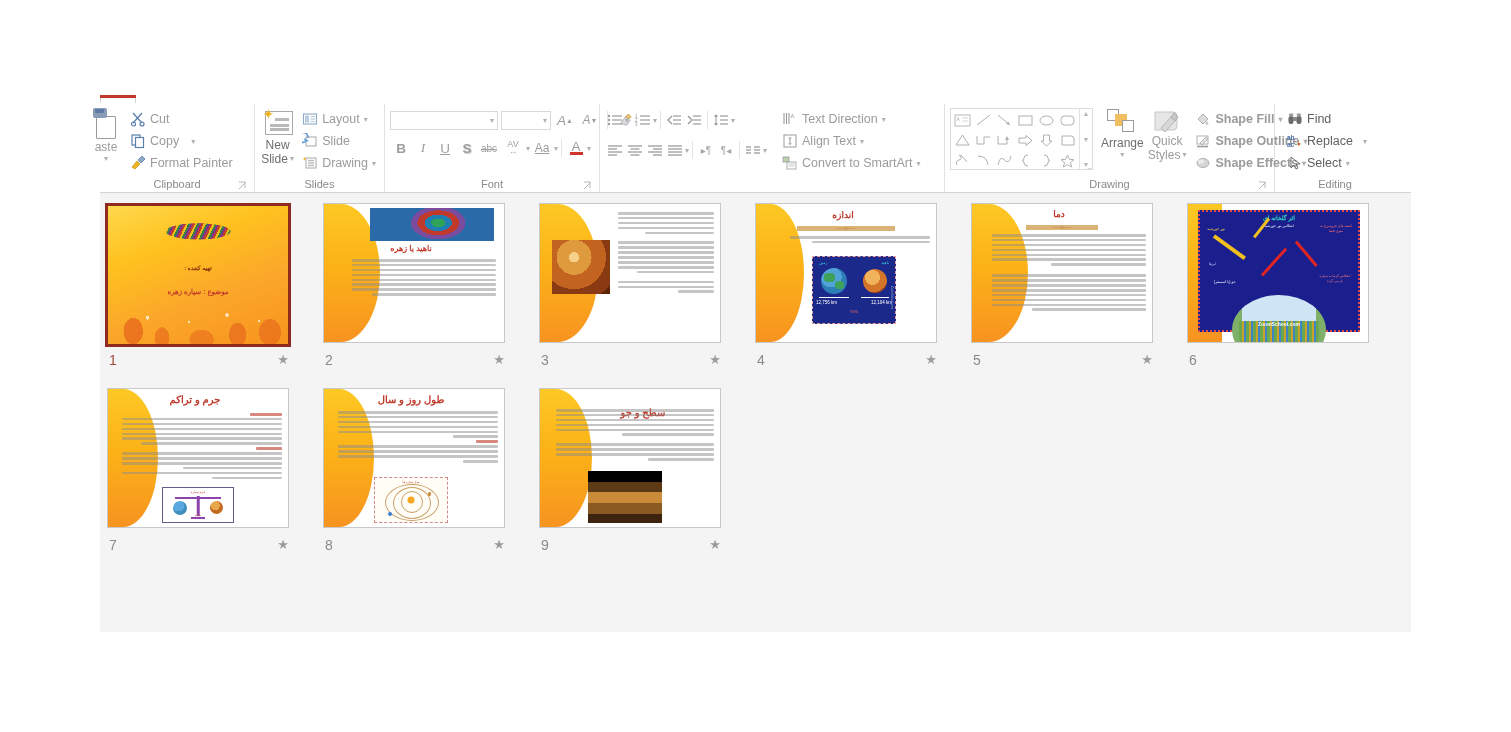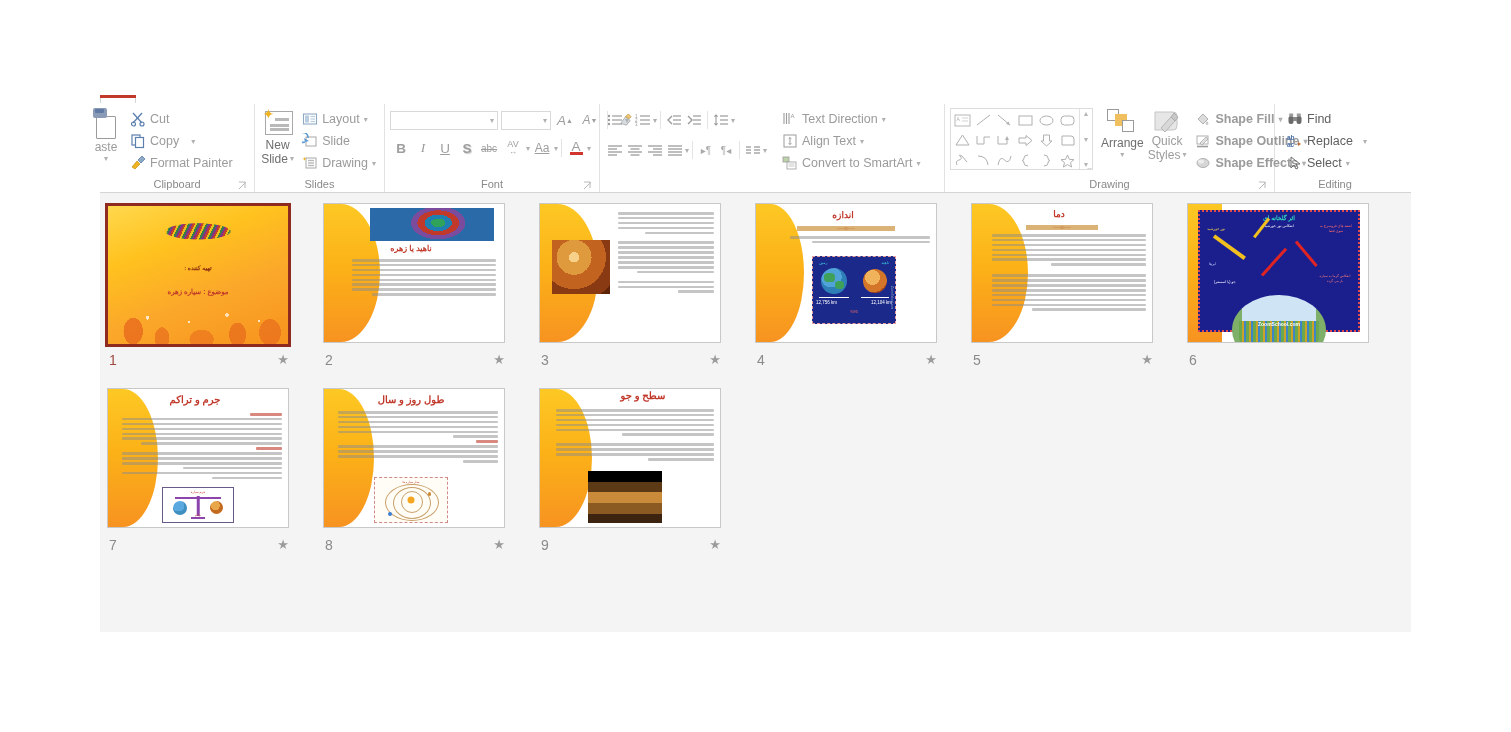--- a/index.html
+++ b/index.html
@@ -979,21 +979,21 @@
         <div class="meta">
           <span class="num">8</span>
           <span class="star">★</span>
         </div>
       </div>
 
       <div class="slide-cell">
         <div class="thumb">
           <div class="sl">
             <div class="swoosh" style="width:52px;"></div>
-            <div class="sl-title" style="top:1px; font-size:10px;margin-left:32px;">سطح و جو</div>
+            <div class="sl-title" style="top:18px; font-size:10px;margin-left:32px;">سطح و جو</div>
             <div class="bullet-block" style="left:16px; right:6px; top:20px;">
               <div class="txtline" style="width:100%"></div>
                 <div class="txtline" style="width:100%"></div>
               <div class="txtline" style="width:100%"></div>
                 <div class="txtline" style="width:100%"></div>
               <div class="txtline" style="width:100%"></div>
                 <div class="txtline" style="width:58%"></div>
               <div style="height:5px"></div>
               <div class="txtline" style="width:100%"></div>
                 <div class="txtline" style="width:100%"></div>

